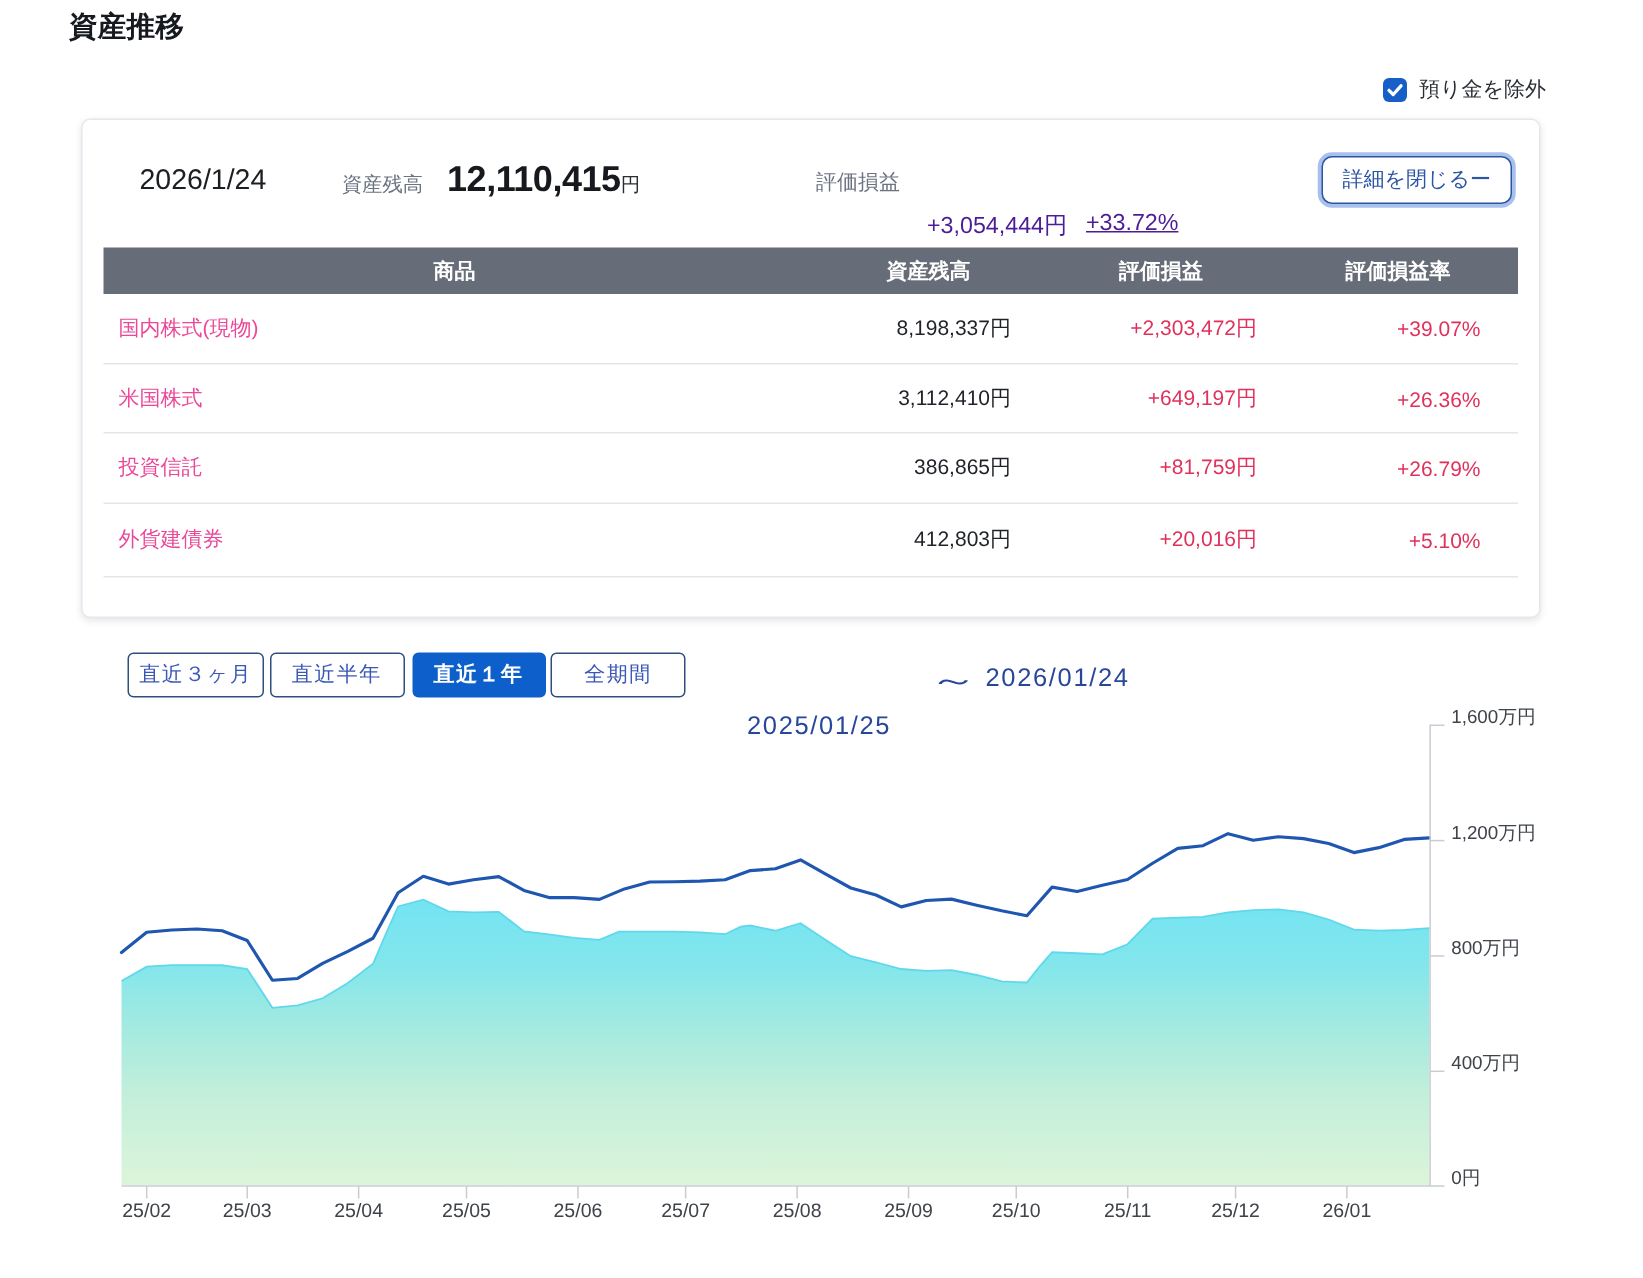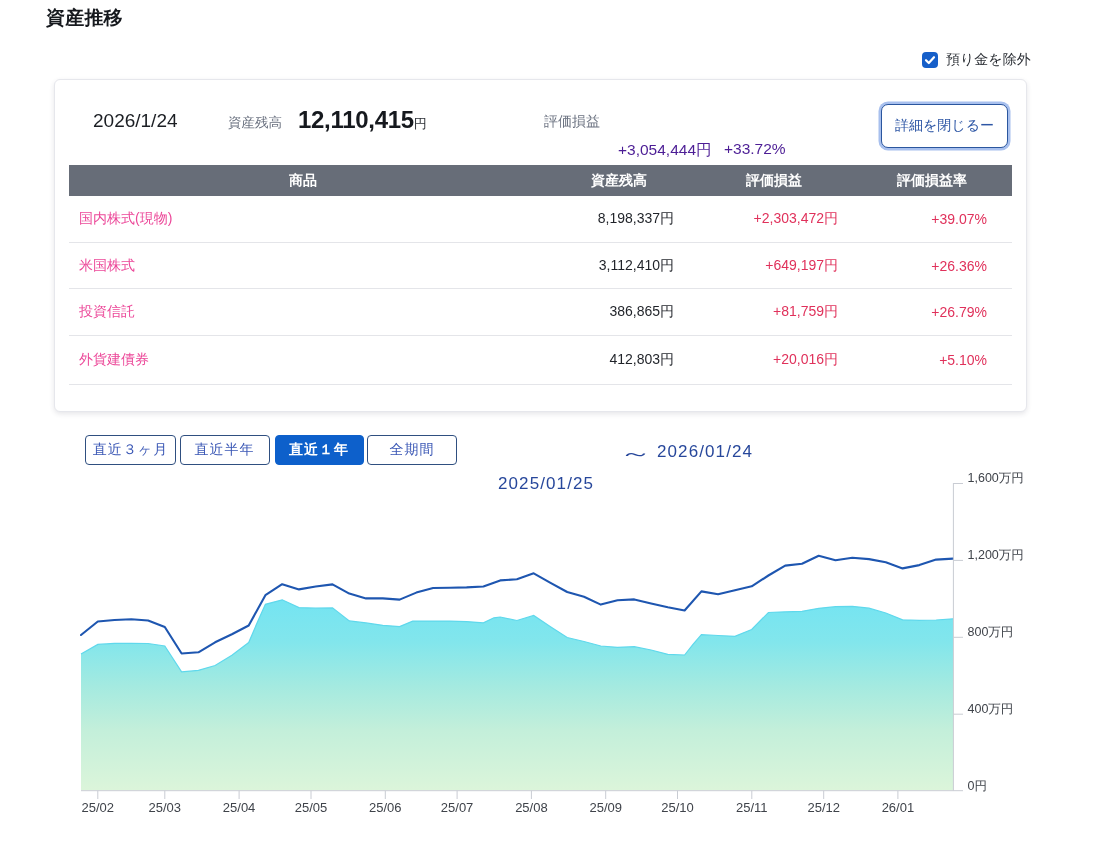--- a/index.html
+++ b/index.html
@@ -9,21 +9,21 @@
   h1.title{position:absolute;left:46px;top:5px;margin:0;font-size:19px;font-weight:700;color:#16191e;letter-spacing:0.2px;}
   .chk-row{position:absolute;left:922px;top:51px;display:flex;align-items:center;}
   .chk-box{width:16px;height:16px;border-radius:4px;background:#165fc9;display:flex;align-items:center;justify-content:center;}
   .chk-label{margin-left:8px;font-size:14px;color:#2a2e34;}
   .card{position:absolute;left:54px;top:79px;width:971px;height:331px;background:#fff;border:1px solid #e6e7ec;border-radius:6px;box-shadow:0 2px 5px rgba(50,50,75,0.12);}
   .date-main{position:absolute;left:38px;top:30px;font-size:19px;color:#1b1e23;}
   .lbl-gray{position:absolute;font-size:13.5px;color:#6b7280;}
   .big-num{position:absolute;left:243px;top:26px;font-size:24px;font-weight:700;color:#16191e;letter-spacing:-0.3px;}
   .big-yen{font-size:13px;font-weight:400;color:#2a2e34;}
   .pl-num{position:absolute;font-size:15.5px;color:#4c1d95;margin-top:28px;}
-  .detail-btn{position:absolute;left:826px;top:24px;width:127px;height:44px;box-sizing:border-box;border:1.5px solid #2b569e;border-radius:7px;background:#fff;box-shadow:0 0 0 2.5px #a8c0ee;display:flex;align-items:center;justify-content:center;font-size:14px;color:#2d56a5;}
+  .detail-btn{position:absolute;left:826px;top:24px;width:127px;height:32px;box-sizing:border-box;border:1.5px solid #2b569e;border-radius:7px;background:#fff;box-shadow:0 0 0 2.5px #a8c0ee;display:flex;align-items:center;justify-content:center;font-size:14px;color:#2d56a5;}
   .tbl{position:absolute;left:14px;top:85px;width:943px;}
   .tbl-head{position:relative;height:31px;background:#676d78;}
   .tbl-head span{position:absolute;top:50%;transform:translate(-50%,-50%);font-size:14px;font-weight:700;color:#fff;white-space:nowrap;}
   .row{position:relative;height:45.7px;border-bottom:1px solid #e4e5e9;}
   .row .name{position:absolute;left:10px;top:50%;transform:translateY(-50%);font-size:14px;color:#ec4899;}
   .row .v{position:absolute;top:50%;transform:translateY(-50%);font-size:14px;color:#1f2228;white-space:nowrap;}
   .row .r{color:#e0315b;margin-left:33px;}
   .pbtn{position:absolute;top:435px;height:30px;box-sizing:border-box;border:1px solid #2f4f80;border-radius:4px;background:#fff;color:#3a57b5;font-size:14px;display:flex;align-items:center;justify-content:center;letter-spacing:1px;}
   .pbtn.sel{background:#0d60cb;color:#fff;font-weight:700;border-color:#0d60cb;}
   .drange{position:absolute;top:442px;font-size:17px;color:#27479b;letter-spacing:1.1px;}
@@ -40,21 +40,21 @@
     </div>
     <span class="chk-label">預り金を除外</span>
   </div>
 
   <div class="card">
     <span class="date-main">2026/1/24</span>
     <span class="lbl-gray" style="left:173px;top:34px;">資産残高</span>
     <span class="big-num">12,110,415<span class="big-yen">円</span></span>
     <span class="lbl-gray" style="left:489px;top:33px;font-size:14px;">評価損益</span>
     <span class="pl-num" style="left:563px;top:32px;">+3,054,444円</span>
-    <span class="pl-num" style="left:669px;top:32px;">+33.72%</span>
+    <span class="pl-num" style="left:669px;top:32px;text-decoration:underline;">+33.72%</span>
     <div class="detail-btn">詳細を閉じるー</div>
 
     <div class="tbl">
       <div class="tbl-head">
         <span style="left:234px;">商品</span>
         <span style="left:550px;">資産残高</span>
         <span style="left:705px;">評価損益</span>
         <span style="left:863px;">評価損益率</span>
       </div>
       <div class="row">

